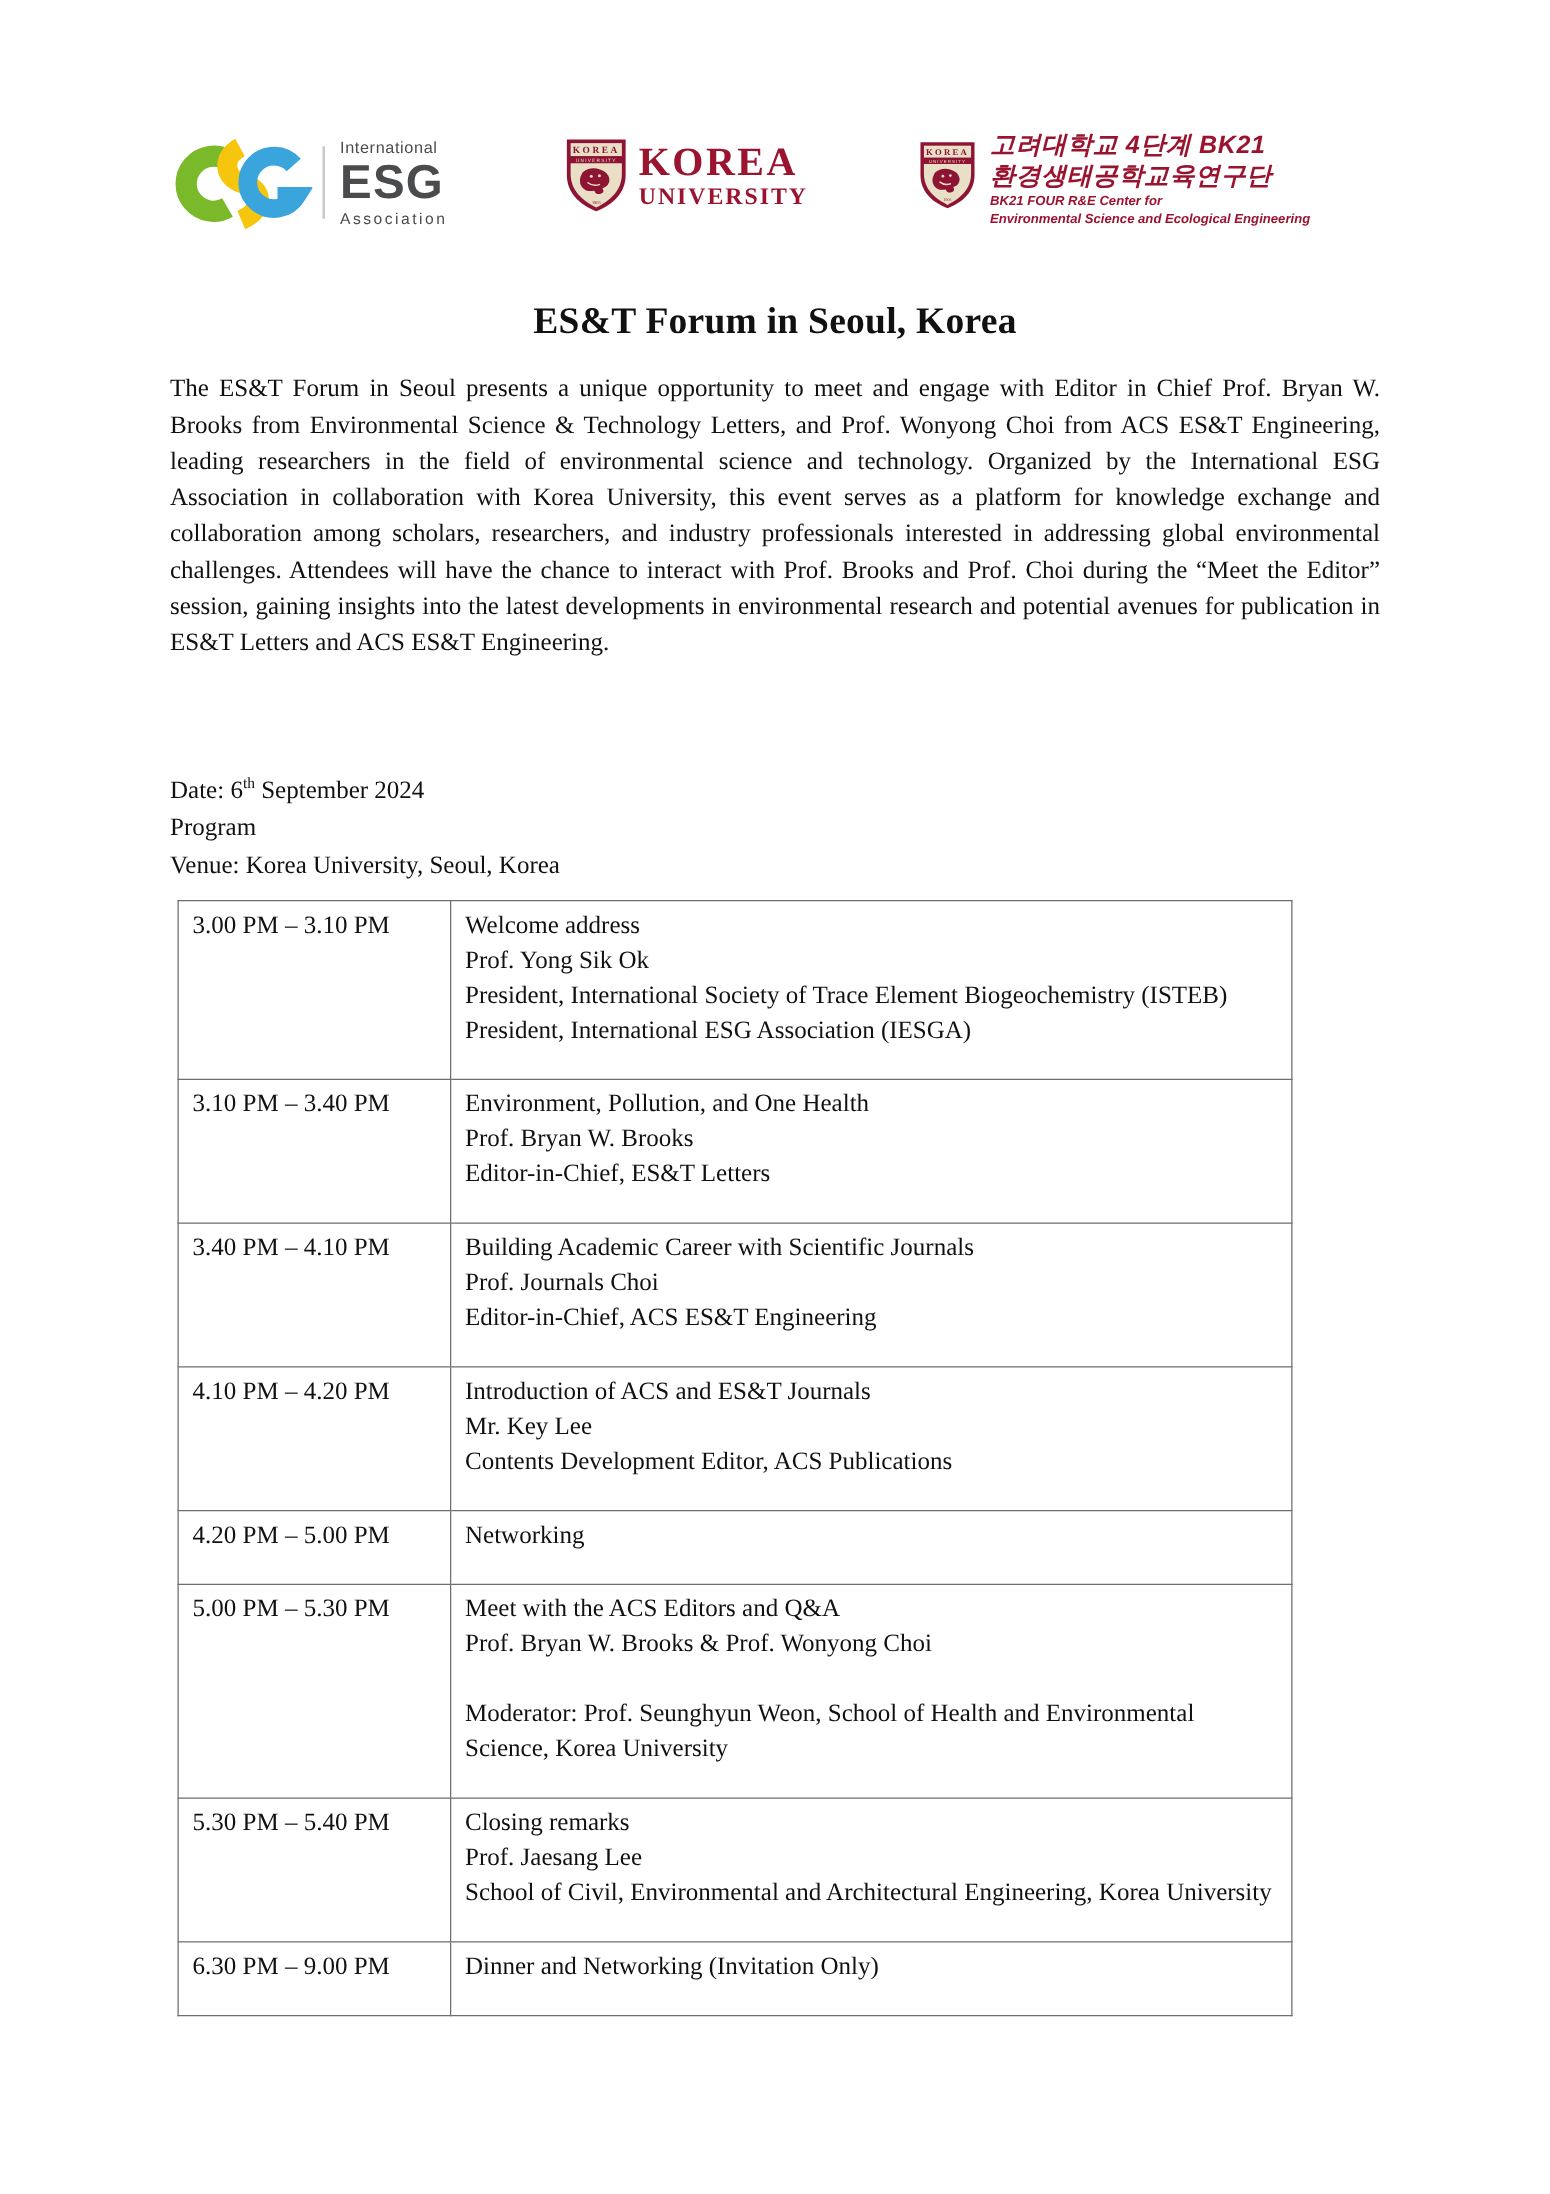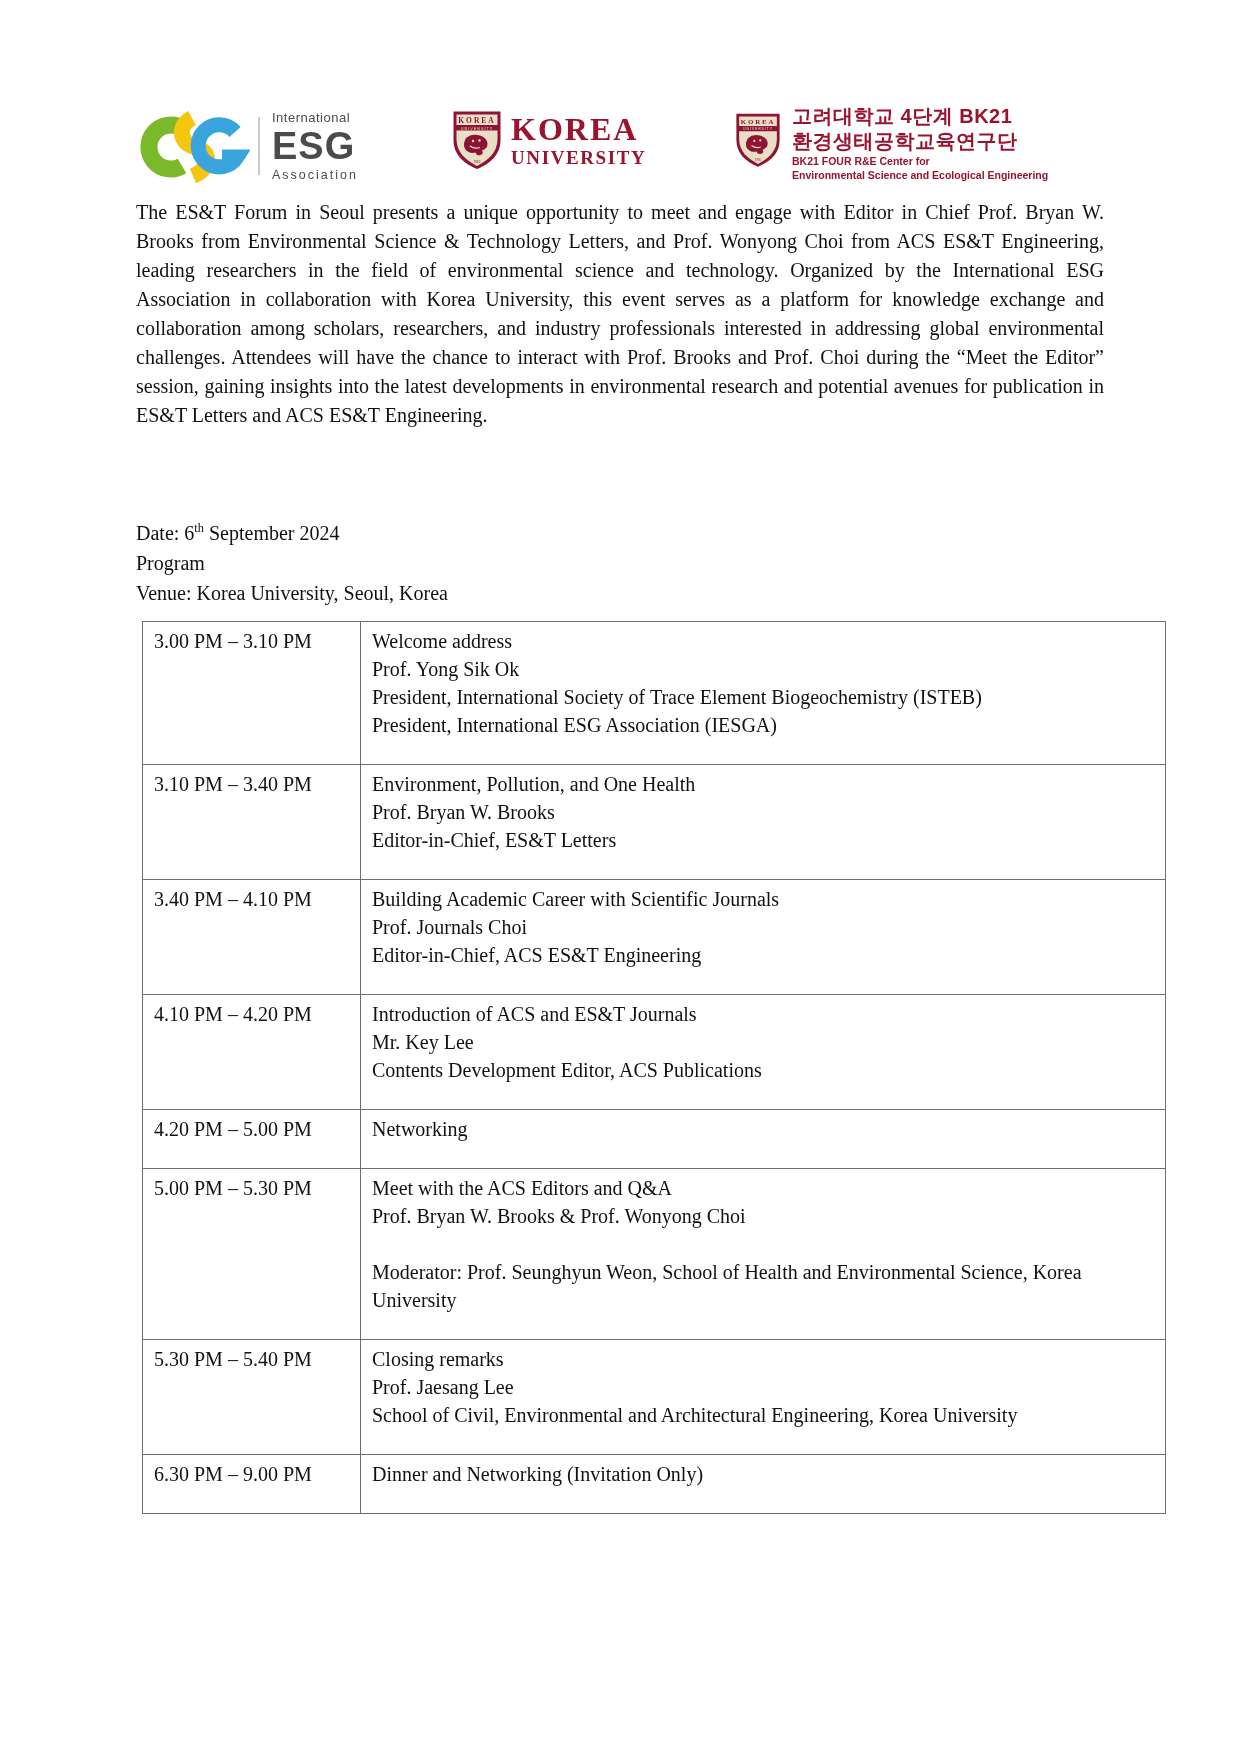--- a/index.html
+++ b/index.html
@@ -14,34 +14,34 @@
   .esg-int { font-size:13px; letter-spacing:0.5px; margin-bottom:3px; }
   .esg-big { font-size:38px; font-weight:bold; letter-spacing:1px; margin-bottom:4px; }
   .esg-assoc { font-size:12.5px; letter-spacing:2px; }
 
   .logo-ku { position:absolute; left:452px; top:62px; display:flex; align-items:center; gap:9px; }
   .ku-wordmark { color:#9a132f; line-height:1; font-family:"Liberation Serif", serif; }
   .ku-wordmark .ku-top { font-size:32px; font-weight:bold; letter-spacing:2px; }
   .ku-wordmark .ku-bottom { font-size:19px; font-weight:bold; letter-spacing:1.6px; margin-top:3px; }
 
   .logo-bk { position:absolute; left:735px; top:58px; display:flex; gap:11px; align-items:flex-start; }
-  .bk-text { line-height:1; }
+  .bk-text { line-height:1;font-style:italic; }
   .bk-kr { font-family:"Liberation Sans", sans-serif; font-size:20px; font-weight:bold; color:#9a132f; margin-bottom:5px; letter-spacing:0.5px; }
   .bk-en { font-family:"Liberation Sans", sans-serif; font-size:10.5px; font-weight:bold; color:#9a132f; margin-top:3px; }
 
   
   .doc-title { text-align:center; font-size:30px; font-weight:bold; margin:42px 0 23px 0; letter-spacing:0.2px; }
   .intro { margin:0 136px; width:968px; text-align:justify; font-size:20px; line-height:29px; }
 
   
   .meta { margin:88px 136px 0 136px; font-size:20px; line-height:30px; }
   .meta sup { font-size:0.62em; vertical-align:super; line-height:0; }
 
   
-  table.program { border-collapse:collapse; margin:13px 0 0 142px; width:1024px; table-layout:fixed; }
+  table.program { border-collapse:collapse; margin:13px 0 0 142px; width:892px; table-layout:fixed; }
   table.program td { border:1.6px solid #6e6e6e; vertical-align:top; font-size:20px; line-height:28px; padding:5px 10px 25px 11px; }
   td.time-cell { width:196px; white-space:nowrap; padding-left:13px; }
   .cell-line:empty::before { content:"\00a0"; }
 </style>
 </head>
 <body>
 
 <div class="page">
 
   <svg width="0" height="0" style="position:absolute" aria-hidden="true">
@@ -95,20 +95,21 @@
       <div class="bk-text">
         <div class="bk-kr">고려대학교 4단계 BK21</div>
         <div class="bk-kr">환경생태공학교육연구단</div>
         <div class="bk-en">BK21 FOUR R&amp;E Center for</div>
         <div class="bk-en">Environmental Science and Ecological Engineering</div>
       </div>
     </div>
 
   </div>
 
+  <h1 class="doc-title">ES&amp;T Forum in Seoul, Korea</h1>
 
   <p class="intro">The ES&amp;T Forum in Seoul presents a unique opportunity to meet and engage with Editor in Chief Prof. Bryan W. Brooks from Environmental Science &amp; Technology Letters, and Prof. Wonyong Choi from ACS ES&amp;T Engineering, leading researchers in the field of environmental science and technology. Organized by the International ESG Association in collaboration with Korea University, this event serves as a platform for knowledge exchange and collaboration among scholars, researchers, and industry professionals interested in addressing global environmental challenges. Attendees will have the chance to interact with Prof. Brooks and Prof. Choi during the “Meet the Editor” session, gaining insights into the latest developments in environmental research and potential avenues for publication in ES&amp;T Letters and ACS ES&amp;T Engineering.</p>
 
   <div class="meta">
     <div><span>Date: 6</span><sup>th</sup><span> September 2024</span></div>
     <div>Program</div>
     <div>Venue: Korea University, Seoul, Korea</div>
   </div>
 
   <table class="program">

